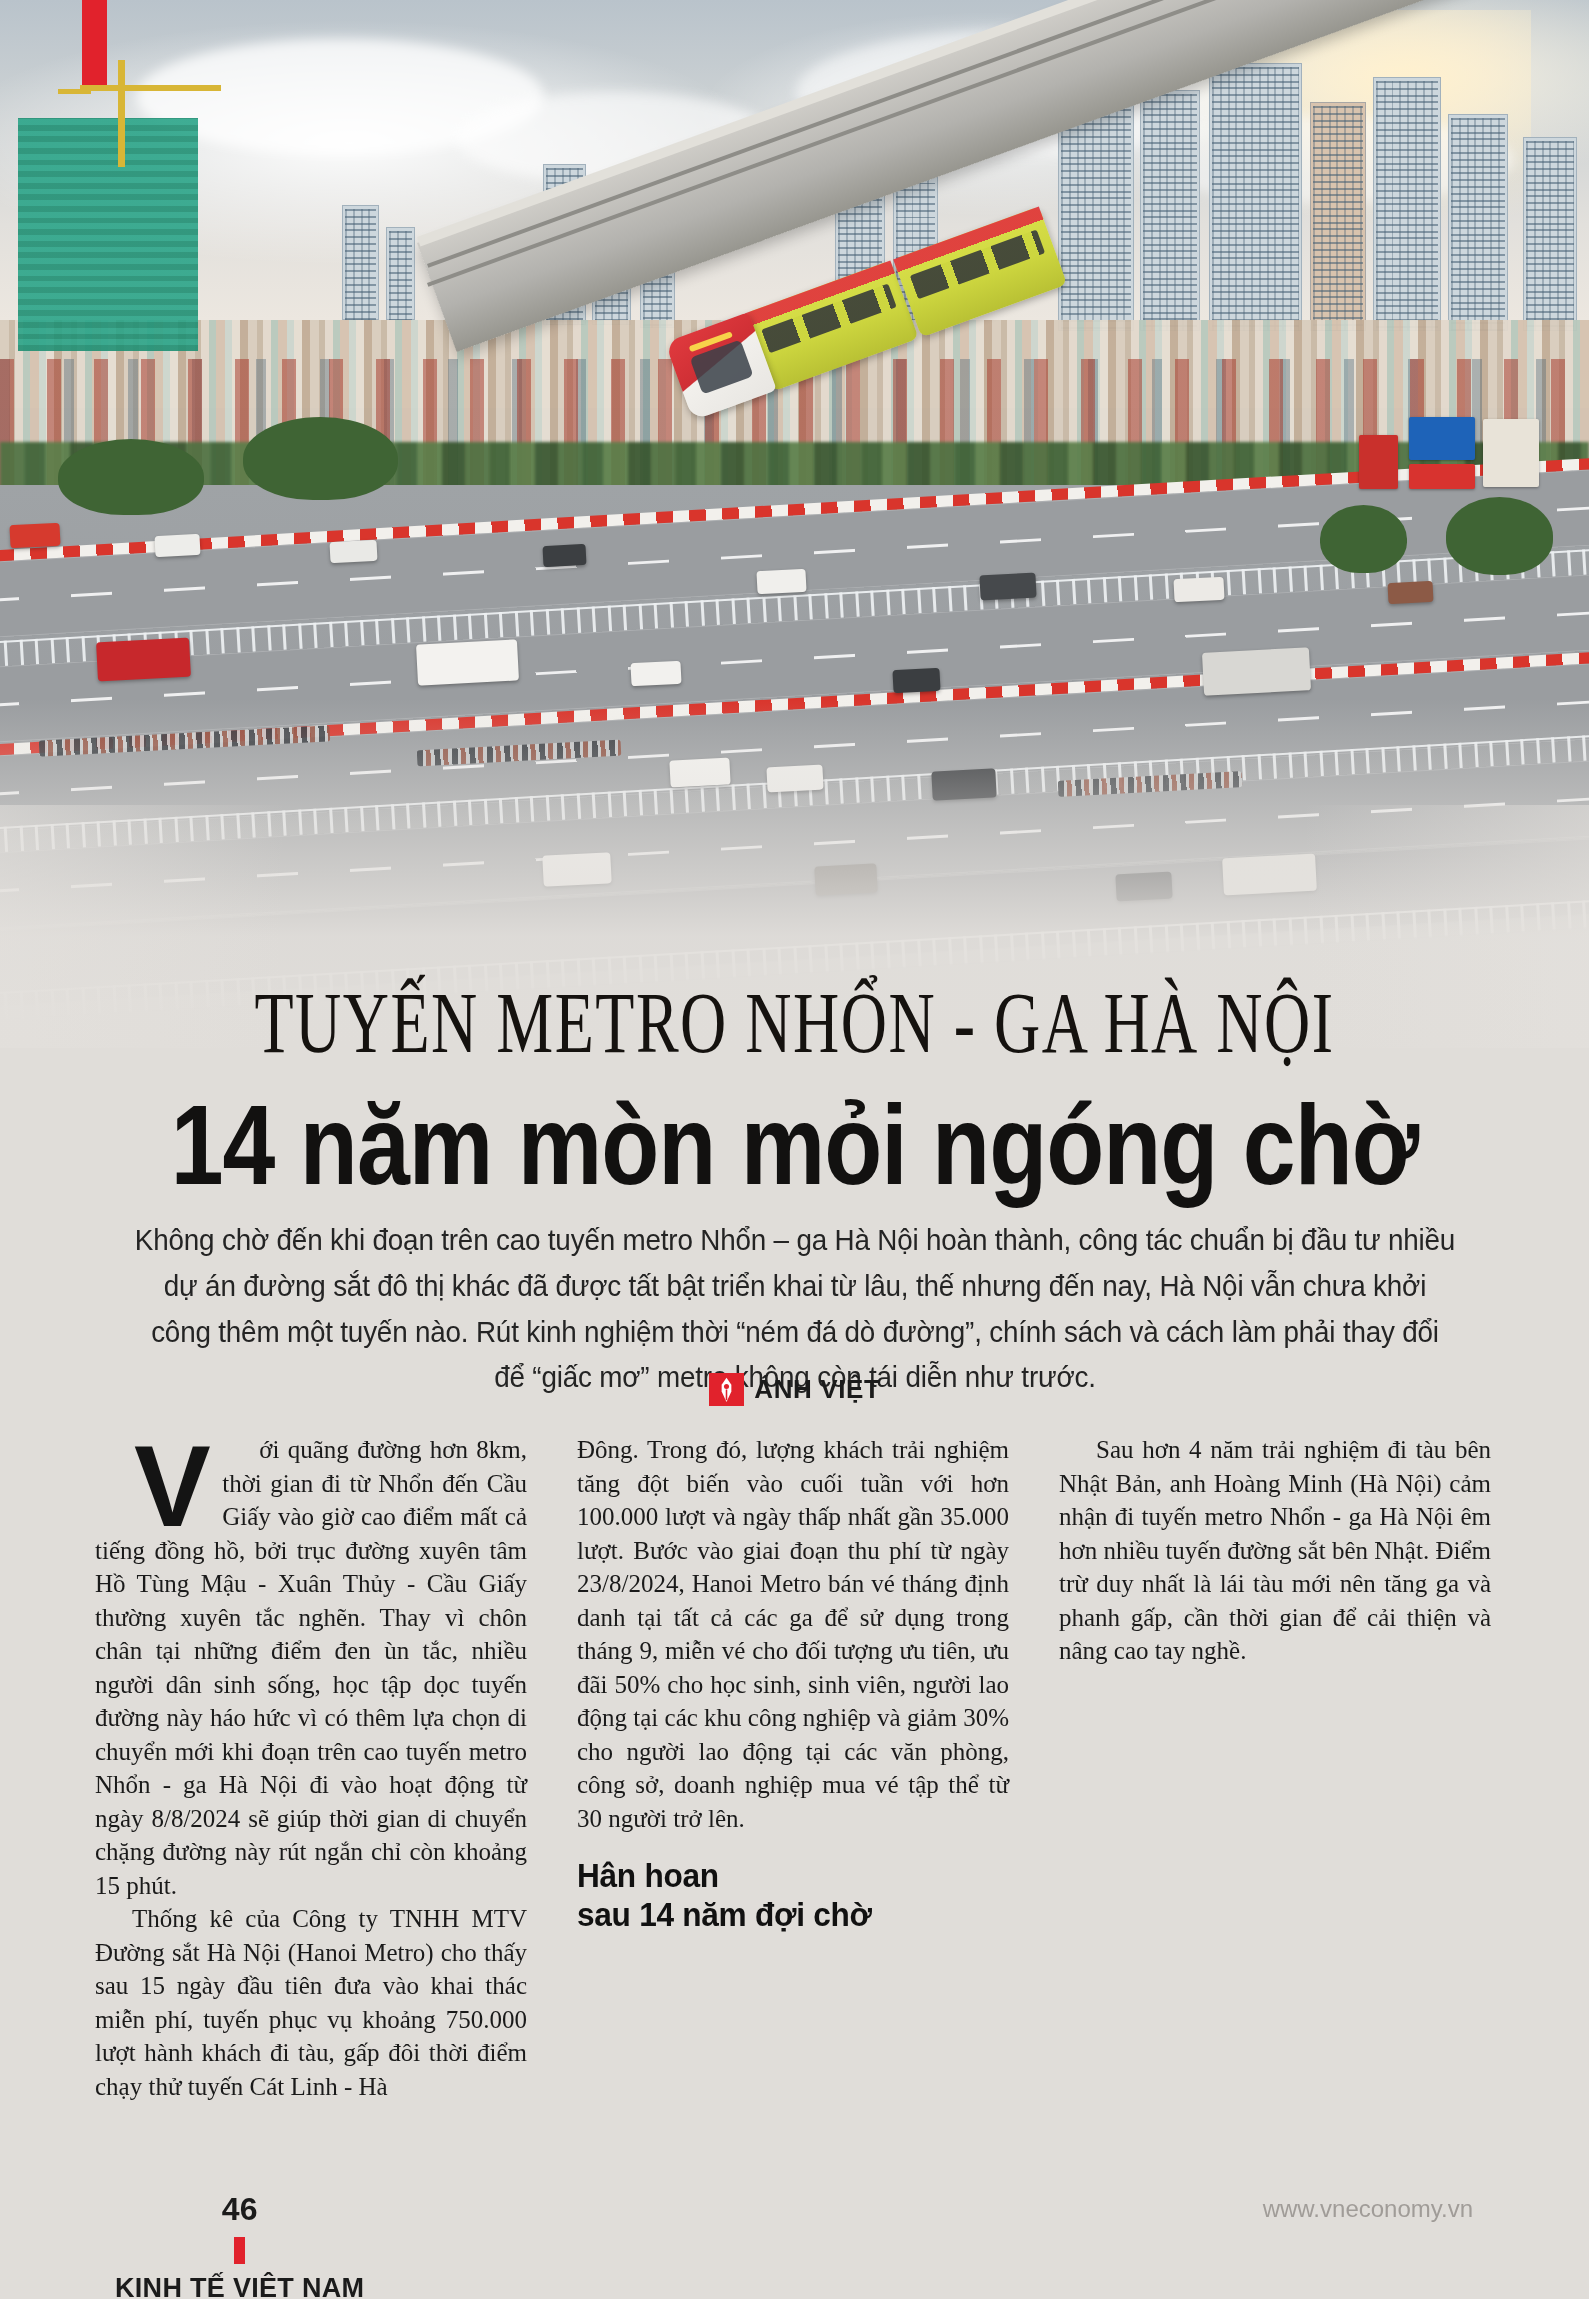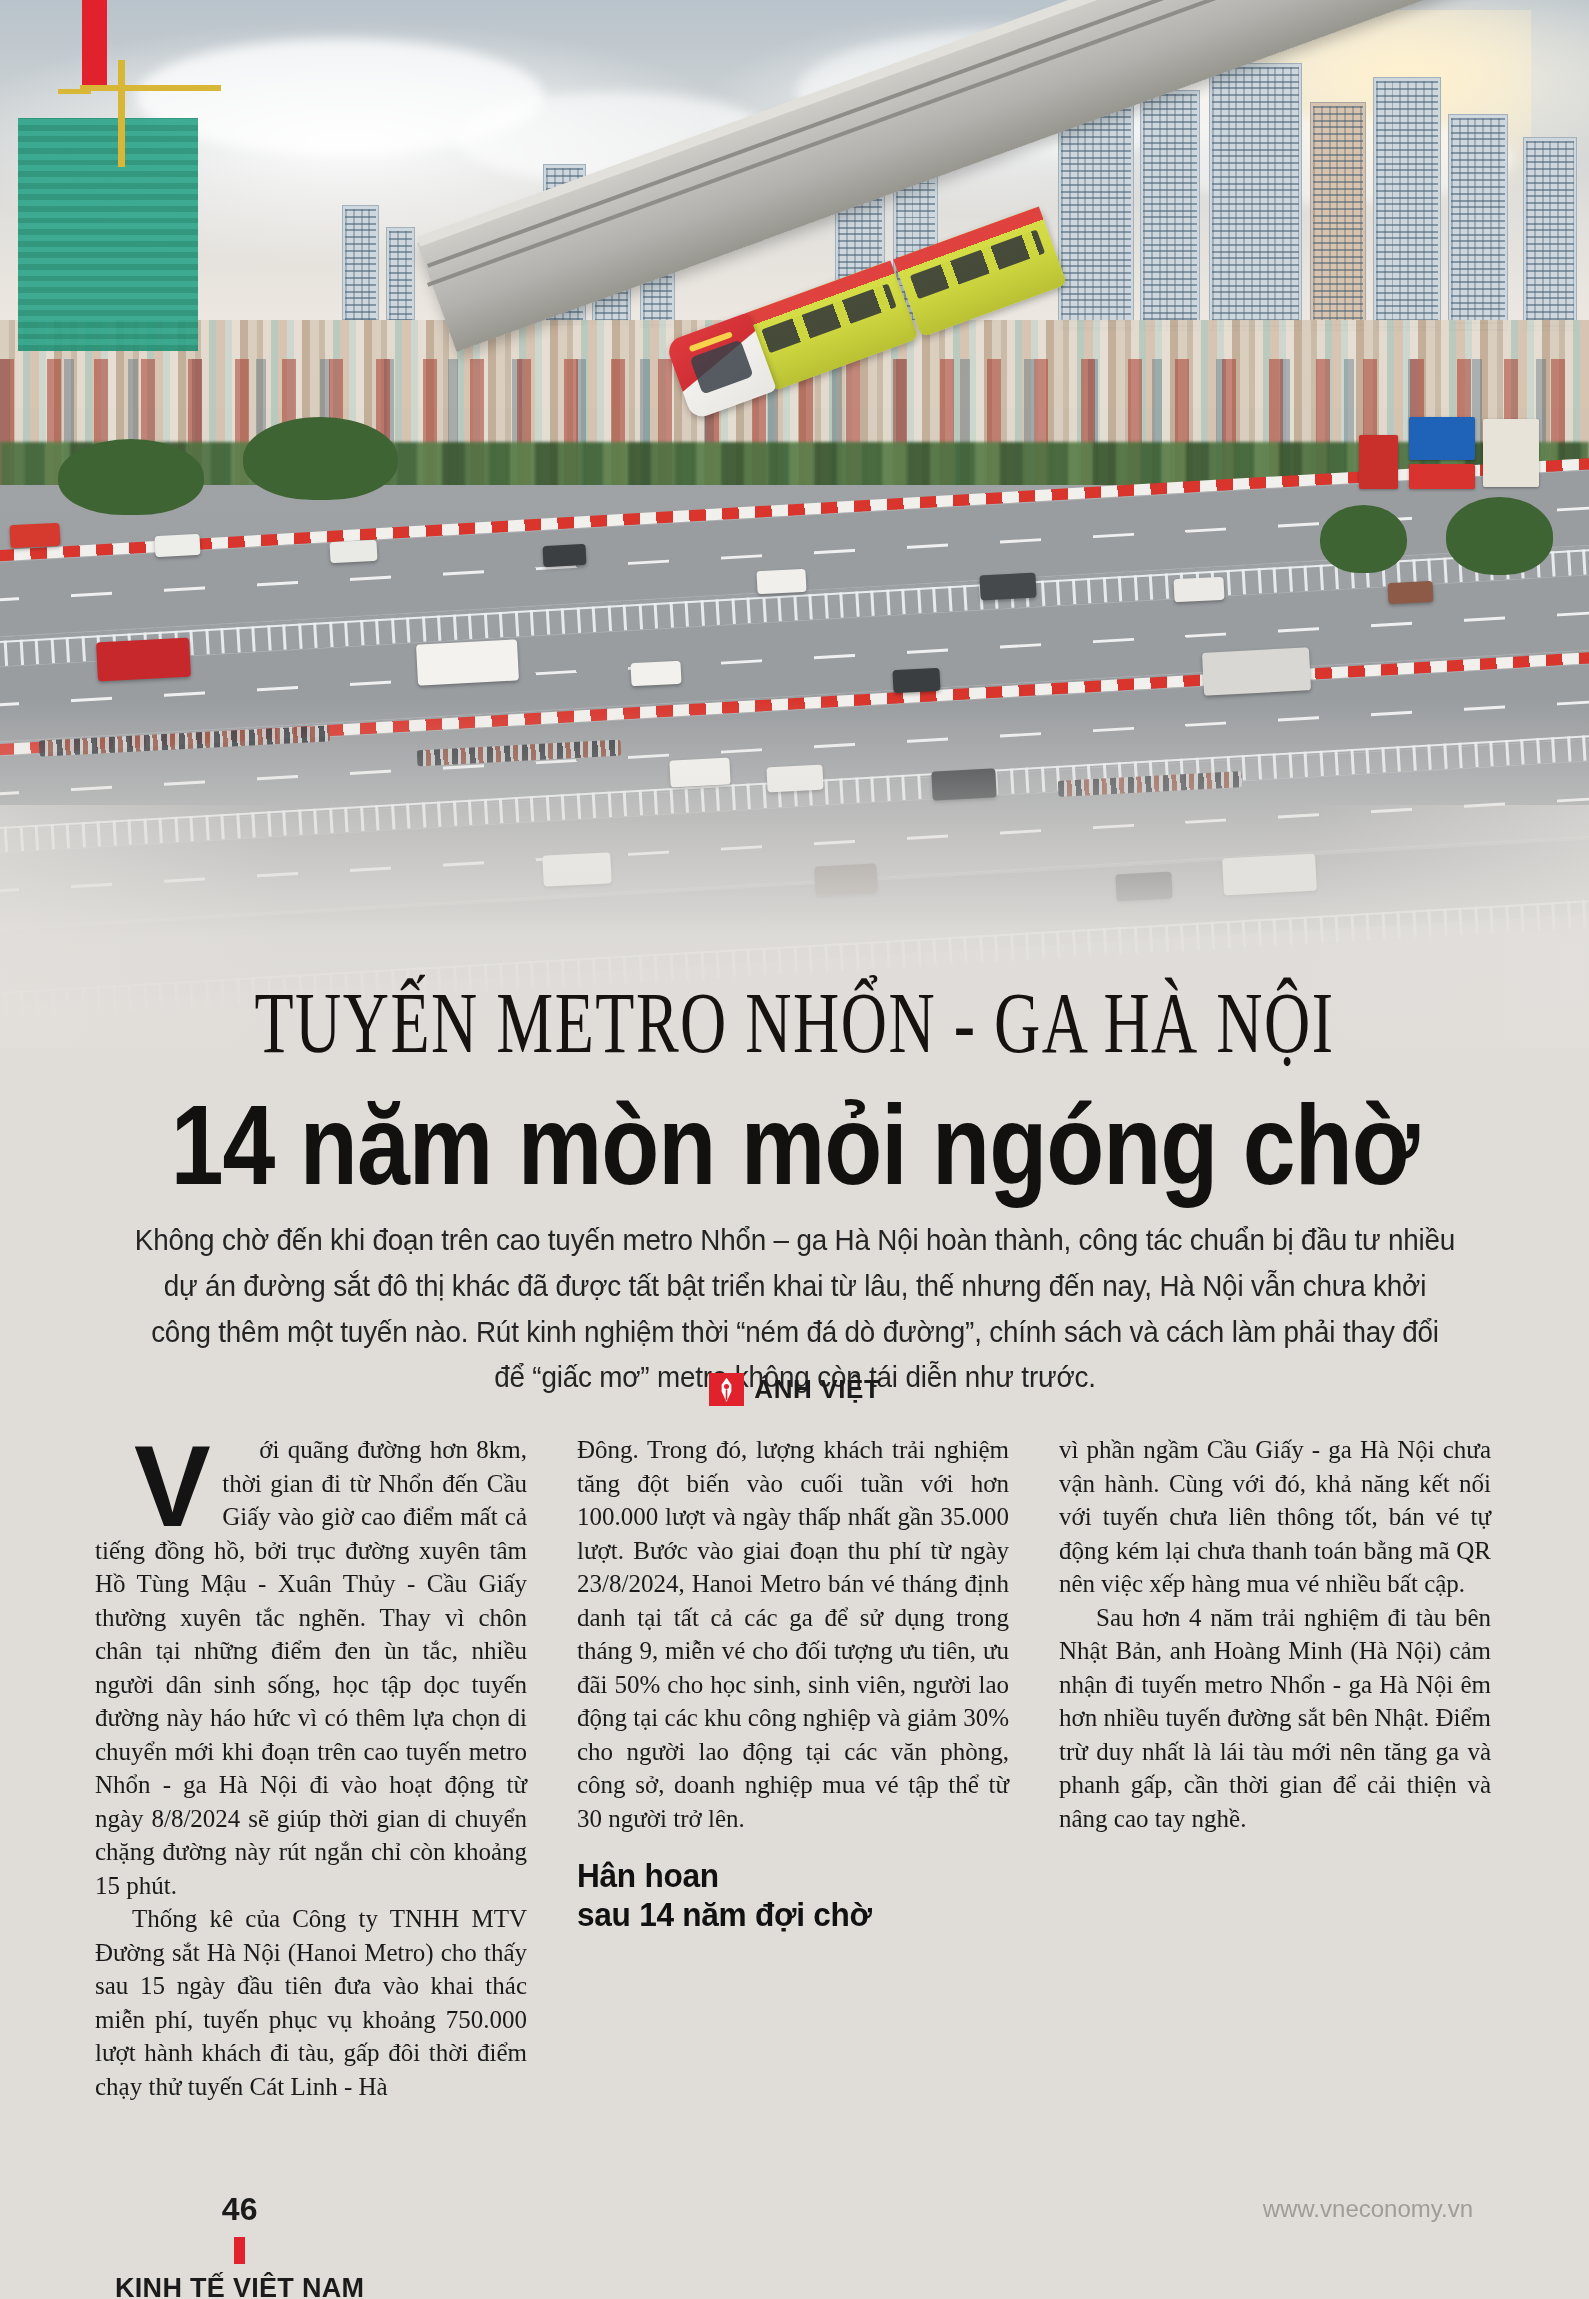--- a/index.html
+++ b/index.html
@@ -382,21 +382,20 @@
 
   <div class="col">
     <p class="noind">Đông. Trong đó, lượng khách trải nghiệm tăng đột biến vào cuối tuần với hơn 100.000 lượt và ngày thấp nhất gần 35.000 lượt. Bước vào giai đoạn thu phí từ ngày 23/8/2024, Hanoi Metro bán vé tháng định danh tại tất cả các ga để sử dụng trong tháng 9, miễn vé cho đối tượng ưu tiên, ưu đãi 50% cho học sinh, sinh viên, người lao động tại các khu công nghiệp và giảm 30% cho người lao động tại các văn phòng, công sở, doanh nghiệp mua vé tập thể từ 30 người trở lên.</p>
     <div class="subhead">
       <span>Hân hoan</span><br>
       <span>sau 14 năm đợi chờ</span>
     </div>
   </div>
 
   <div class="col">
-    <p class="noind">vì phần ngầm Cầu Giấy - ga Hà Nội chưa vận hành. Cùng với đó, khả năng kết nối với tuyến chưa liên thông tốt, bán vé tự động kém lại chưa thanh toán bằng mã QR nên việc xếp hàng mua vé nhiều bất cập.</p>
     <p>Sau hơn 4 năm trải nghiệm đi tàu bên Nhật Bản, anh Hoàng Minh (Hà Nội) cảm nhận đi tuyến metro Nhổn - ga Hà Nội êm hơn nhiều tuyến đường sắt bên Nhật. Điểm trừ duy nhất là lái tàu mới nên tăng ga và phanh gấp, cần thời gian để cải thiện và nâng cao tay nghề.</p>
   </div>
 
 </div>
 
 <div class="footer">
   <div class="f-left">
     <span class="pagenum">46</span>
     <span class="redbar"></span>
     <span class="brand">KINH TẾ VIỆT NAM</span>

